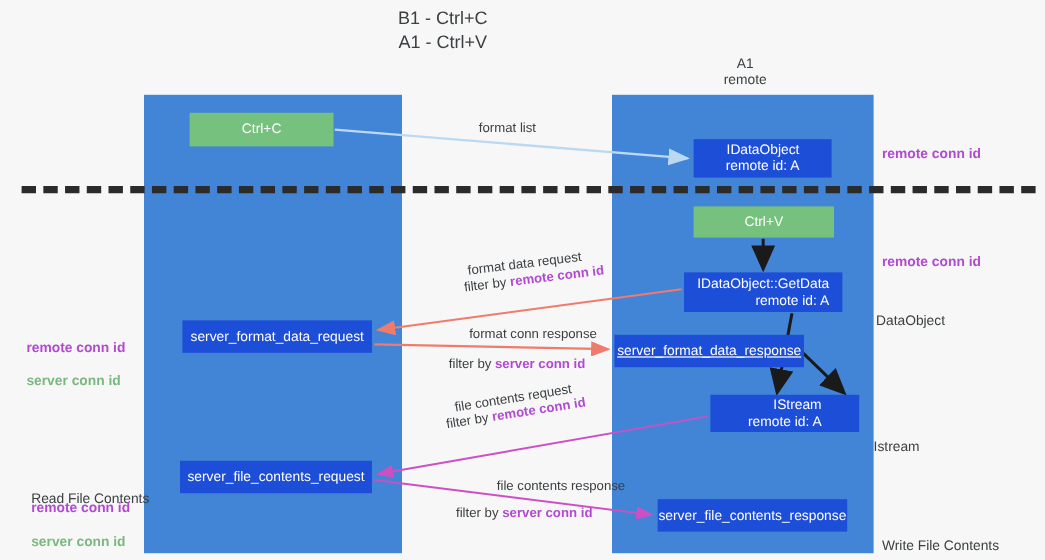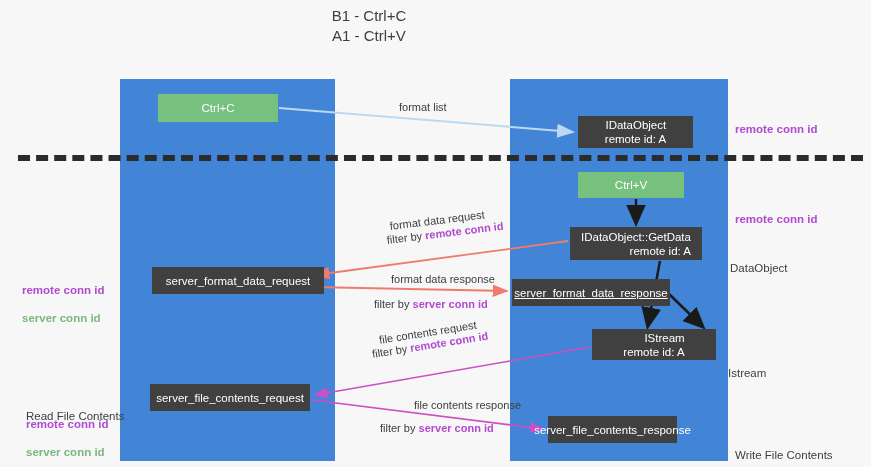--- a/index.html
+++ b/index.html
@@ -37,31 +37,31 @@
   }
 
   
   .node{
     box-sizing:border-box;
     display:flex;flex-direction:column;align-items:center;justify-content:center;
     color:#ffffff;font-size:11.5px;line-height:14px;text-align:right;
     white-space:pre-line;
   }
   .green{background:#76c17d;}
-  .orange{background:#404040;}
+  .orange{background:#1d4ed8;}
 
   #n-ctrlc{left:158px;top:94px;width:120px;height:28px;}
   #n-idataobject{left:578px;top:116px;width:115px;height:32px;}
-  #n-ctrlv{left:578px;top:172px;width:106px;height:26px;}
+  #n-ctrlv{left:578px;top:172px;width:117px;height:26px;}
   #n-getdata{left:570px;top:227px;width:132px;height:33px;}
-  #n-sfdreq{left:152px;top:267px;width:172px;height:27px;}
+  #n-sfdreq{left:152px;top:267px;width:158px;height:27px;}
   #n-sfdresp{left:512px;top:279px;width:158px;height:27px;text-decoration:underline;}
   #n-istream{left:592px;top:329px;width:124px;height:31px;}
   #n-sfcreq{left:150px;top:384px;width:160px;height:27px;}
-  #n-sfcresp{left:548px;top:416px;width:129px;height:27px;}
+  #n-sfcresp{left:548px;top:416px;width:158px;height:27px;}
 
   
   .side{font-size:11.5px;line-height:14px;white-space:pre-line;}
   .purple{color:#b14ad1;font-weight:bold;}
   .green-t{color:#7ab87f;font-weight:bold;}
   .plain{color:#3c4043;margin-top:24px;}
 
   #s-remote1{left:735px;top:122px;}
   #s-remote2{left:735px;top:212px;}
   #s-dataobject{left:730px;top:237px;}
@@ -96,20 +96,22 @@
 <body>
 
 <div id="stage">
 
   <div class="abs" id="title">B1 - Ctrl+C
 A1 - Ctrl+V</div>
 
   <div class="abs lane" id="lane-b1"></div>
   <div class="abs lane" id="lane-a1"></div>
 
+  <div class="abs lane-head" id="head-a1">A1
+remote</div>
 
   <svg id="wires" viewBox="0 0 871 467">
     <defs>
       <marker id="ah-blue" markerWidth="9" markerHeight="7" refX="8" refY="3.5" orient="auto">
         <path d="M0,0 L9,3.5 L0,7 z" fill="#bcd9f2"></path>
       </marker>
       <marker id="ah-red" markerWidth="9" markerHeight="7" refX="8" refY="3.5" orient="auto">
         <path d="M0,0 L9,3.5 L0,7 z" fill="#ef7b6d"></path>
       </marker>
       <marker id="ah-mag" markerWidth="9" markerHeight="7" refX="8" refY="3.5" orient="auto">
@@ -148,21 +150,21 @@
   <div class="abs node orange" id="n-istream">IStream
 remote id: A</div>
   <div class="abs node orange" id="n-sfcreq">server_file_contents_request</div>
   <div class="abs node orange" id="n-sfcresp">server_file_contents_response</div>
 
   <div class="abs edge-label" id="e-formatlist">format list</div>
 
   <div class="abs edge-label rot-7" id="e-fdreq">format data request</div>
   <div class="abs edge-label rot-7" id="e-fdreq2"><span>filter by </span><b class="purple">remote conn id</b></div>
 
-  <div class="abs edge-label" id="e-fdresp">format data response</div>
+  <div class="abs edge-label" id="e-fdresp">format conn response</div>
   <div class="abs edge-label" id="e-fdresp2"><span>filter by </span><b class="purple">server conn id</b></div>
 
   <div class="abs edge-label rot-9" id="e-fcreq">file contents request</div>
   <div class="abs edge-label rot-9" id="e-fcreq2"><span>filter by </span><b class="purple">remote conn id</b></div>
 
   <div class="abs edge-label" id="e-fcresp">file contents response</div>
   <div class="abs edge-label" id="e-fcresp2"><span>filter by </span><b class="purple">server conn id</b></div>
 
   <div class="abs side purple" id="s-remote1">remote conn id</div>
   <div class="abs side purple" id="s-remote2">remote conn id</div>

